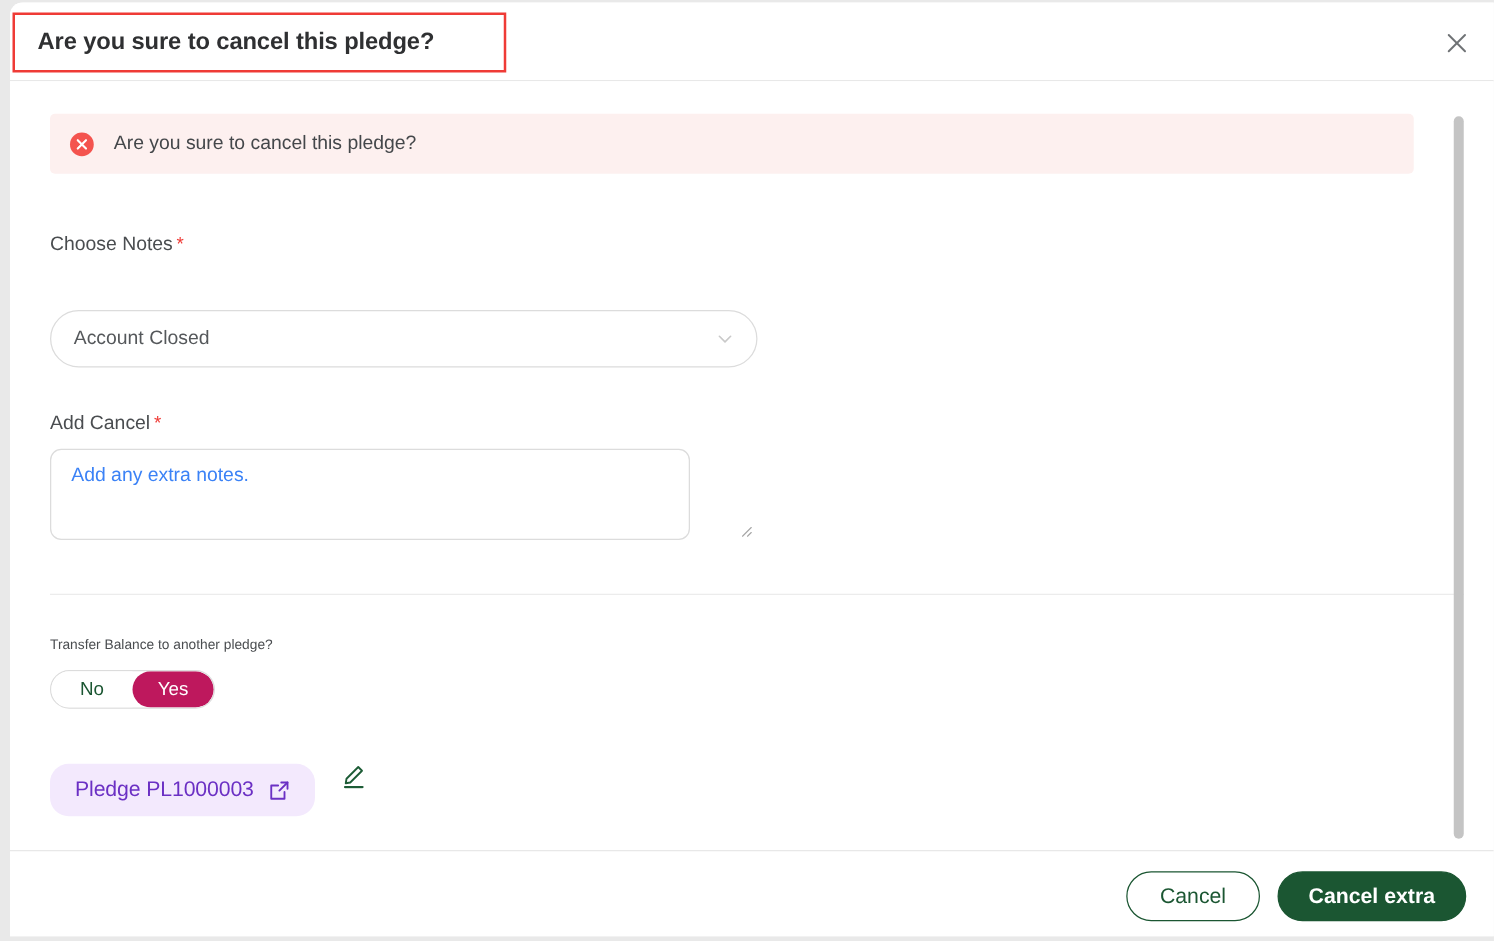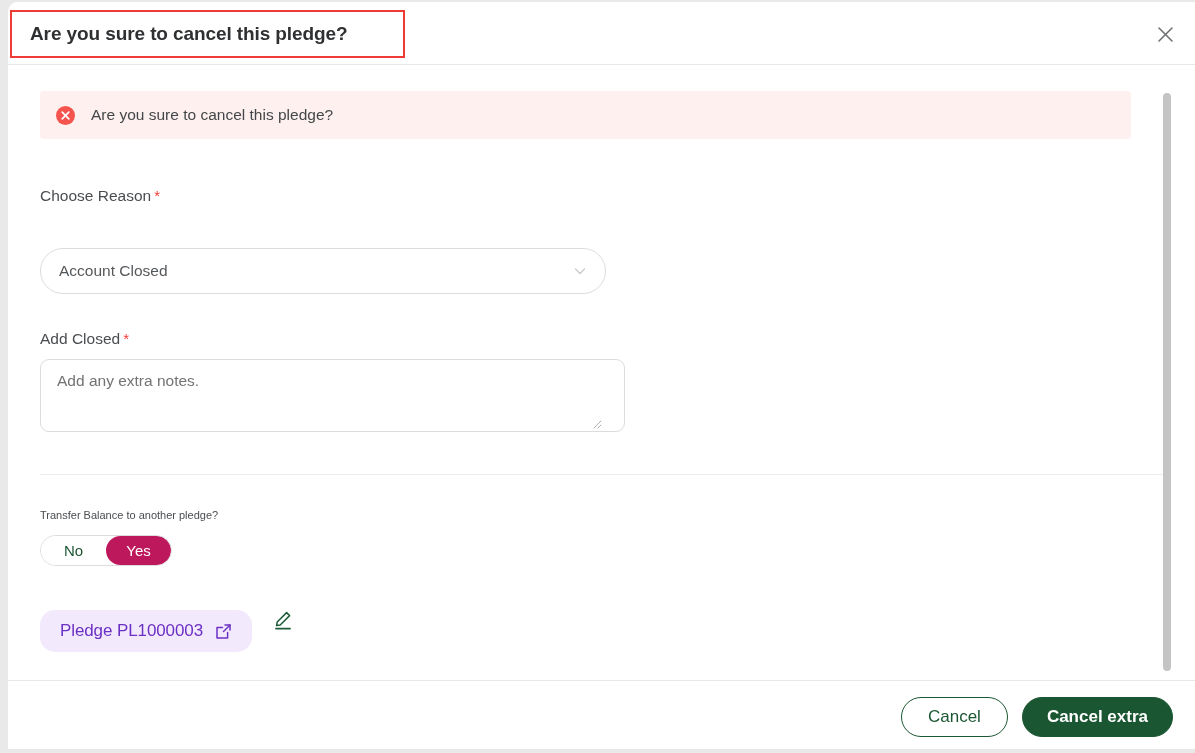--- a/index.html
+++ b/index.html
@@ -147,29 +147,29 @@
     top: 50%;
     transform: translateY(-50%);
     color: #c9c9c9;
     pointer-events: none;
   }
   .chevron svg { display: block; }
 
   .notes-wrap { width: 566px; margin-bottom: 38px; position: relative; }
 
   .notes-area {
-    width: 585px;
+    width: 512px;
     height: 73px;
     border: 1px solid #dcdcdc;
     border-radius: 9px;
     background: #fff;
     padding: 11px 16px;
     font-family: "Liberation Sans", sans-serif;
     font-size: 15.5px;
-    color: #737373;
+    color: #3b82f6;
     resize: none;
     outline: none;
     line-height: 1.35;
   }
 
   .resize-grip {
     position: absolute;
     right: 4px;
     bottom: 7px;
     width: 10px;
@@ -337,36 +337,36 @@
           <svg width="11" height="11" viewBox="0 0 11 11" fill="none" stroke="#ffffff" stroke-width="1.7" stroke-linecap="round">
             <line x1="2.2" y1="2.2" x2="8.8" y2="8.8"></line>
             <line x1="8.8" y1="2.2" x2="2.2" y2="8.8"></line>
           </svg>
         </span>
         <span class="alert-text">Are you sure to cancel this pledge?</span>
       </div>
 
       
       <div class="field-label">
-        <span>Choose Reason</span><span class="req">*</span>
+        <span>Choose Notes</span><span class="req">*</span>
       </div>
       <div class="select-wrap">
         <div class="select-box">
           <span>Account Closed</span>
         </div>
         <span class="chevron">
           <svg width="16" height="16" viewBox="0 0 16 16" fill="none" stroke="currentColor" stroke-width="1.3" stroke-linecap="round" stroke-linejoin="round">
             <polyline points="3.5,6 8,10.5 12.5,6"></polyline>
           </svg>
         </span>
       </div>
 
       
       <div class="field-label">
-        <span>Add Closed</span><span class="req">*</span>
+        <span>Add Cancel</span><span class="req">*</span>
       </div>
       <div class="notes-wrap">
         <textarea class="notes-area" placeholder="Add any extra notes." style="">Add any extra notes.</textarea>
         <span class="resize-grip">
           <svg width="10" height="10" viewBox="0 0 10 10" stroke="currentColor" stroke-width="0.9" stroke-linecap="round">
             <line x1="9" y1="2" x2="2" y2="9"></line>
             <line x1="9" y1="6" x2="6" y2="9"></line>
           </svg>
         </span>
       </div>

